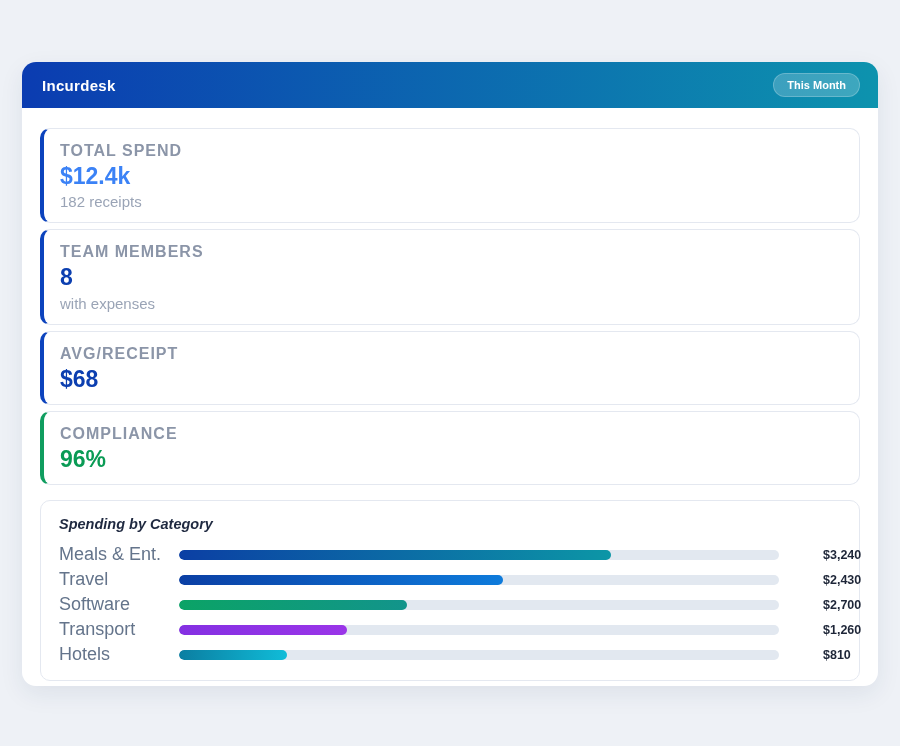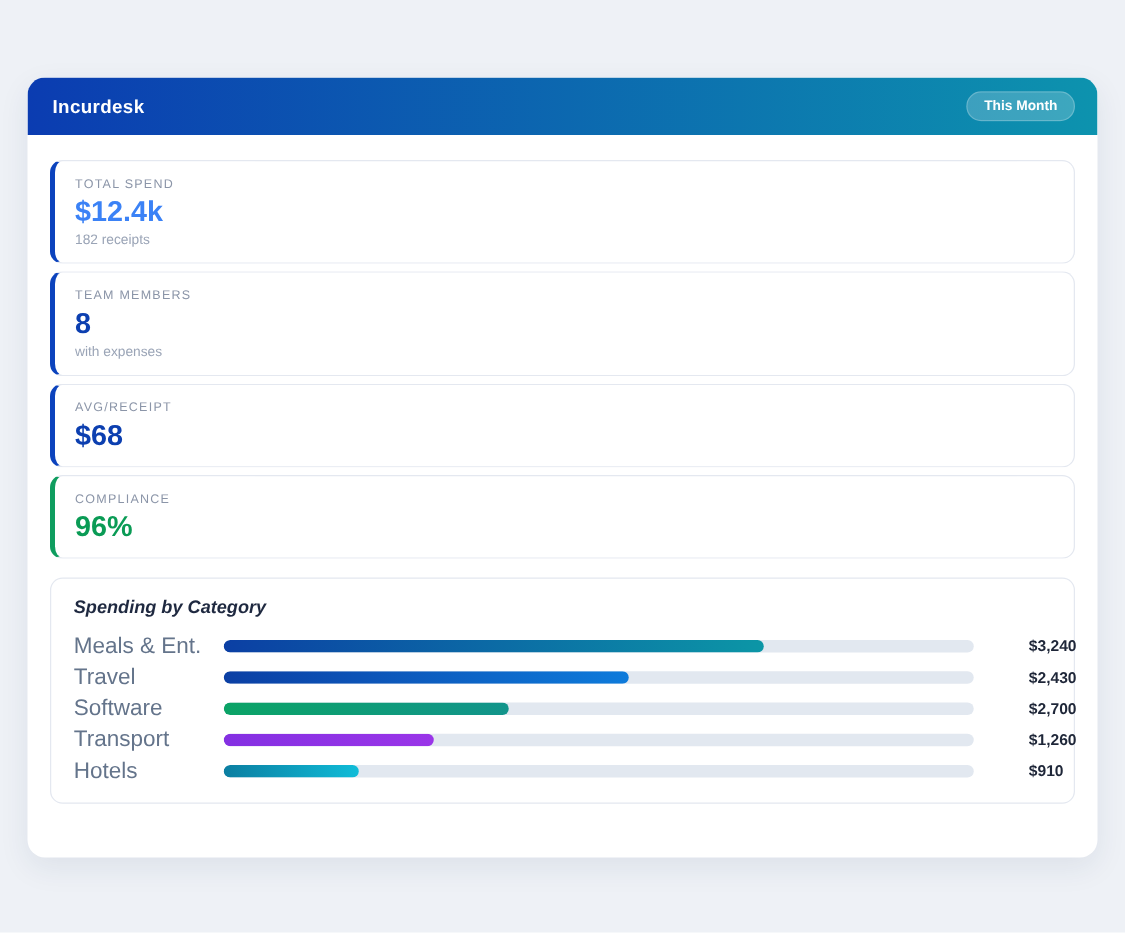--- a/index.html
+++ b/index.html
@@ -48,34 +48,34 @@
   .stat-card {
     background: #ffffff;
     border: 1px solid #e4e8f0;
     border-left-width: 4px;
     border-left-style: solid;
     border-radius: 10px;
     padding: 13px 16px 12px 16px;
     margin-bottom: 6px;
   }
   .stat-label {
-    font-size: 10px;
-    font-weight: normal;
+    font-size: 16px;
+    font-weight: bold;
     letter-spacing: 1px;
     color: #8b95a8;
     text-transform: uppercase;
   }
   .stat-value {
     font-size: 23px;
     font-weight: bold;
     margin-top: 4px;
     line-height: 1.1;
   }
   .stat-sub {
-    font-size: 11px;
+    font-size: 15px;
     color: #9aa4b6;
     margin-top: 4px;
   }
 
   .chart-card {
     background: #ffffff;
     border: 1px solid #e4e8f0;
     border-radius: 10px;
     margin-top: 15px;
     padding: 15px 16px 13px 18px;
@@ -189,19 +189,19 @@
       <div class="chart-row-fill" style="width: 28%; background: linear-gradient(90deg, rgb(132, 48, 226), rgb(154, 53, 232));"></div>
     </div>
     <div class="chart-row-value">$1,260</div>
   </div>
 
   <div class="chart-row">
     <div class="chart-row-label">Hotels</div>
     <div class="chart-row-track" style="background: rgb(226, 232, 240);">
       <div class="chart-row-fill" style="width: 18%; background: linear-gradient(90deg, rgb(11, 126, 161), rgb(16, 188, 216));"></div>
     </div>
-    <div class="chart-row-value">$910</div>
+    <div class="chart-row-value">$810</div>
   </div>
 </div>
     </div>
   </div>
 
 </div>
 
 </body></html>

